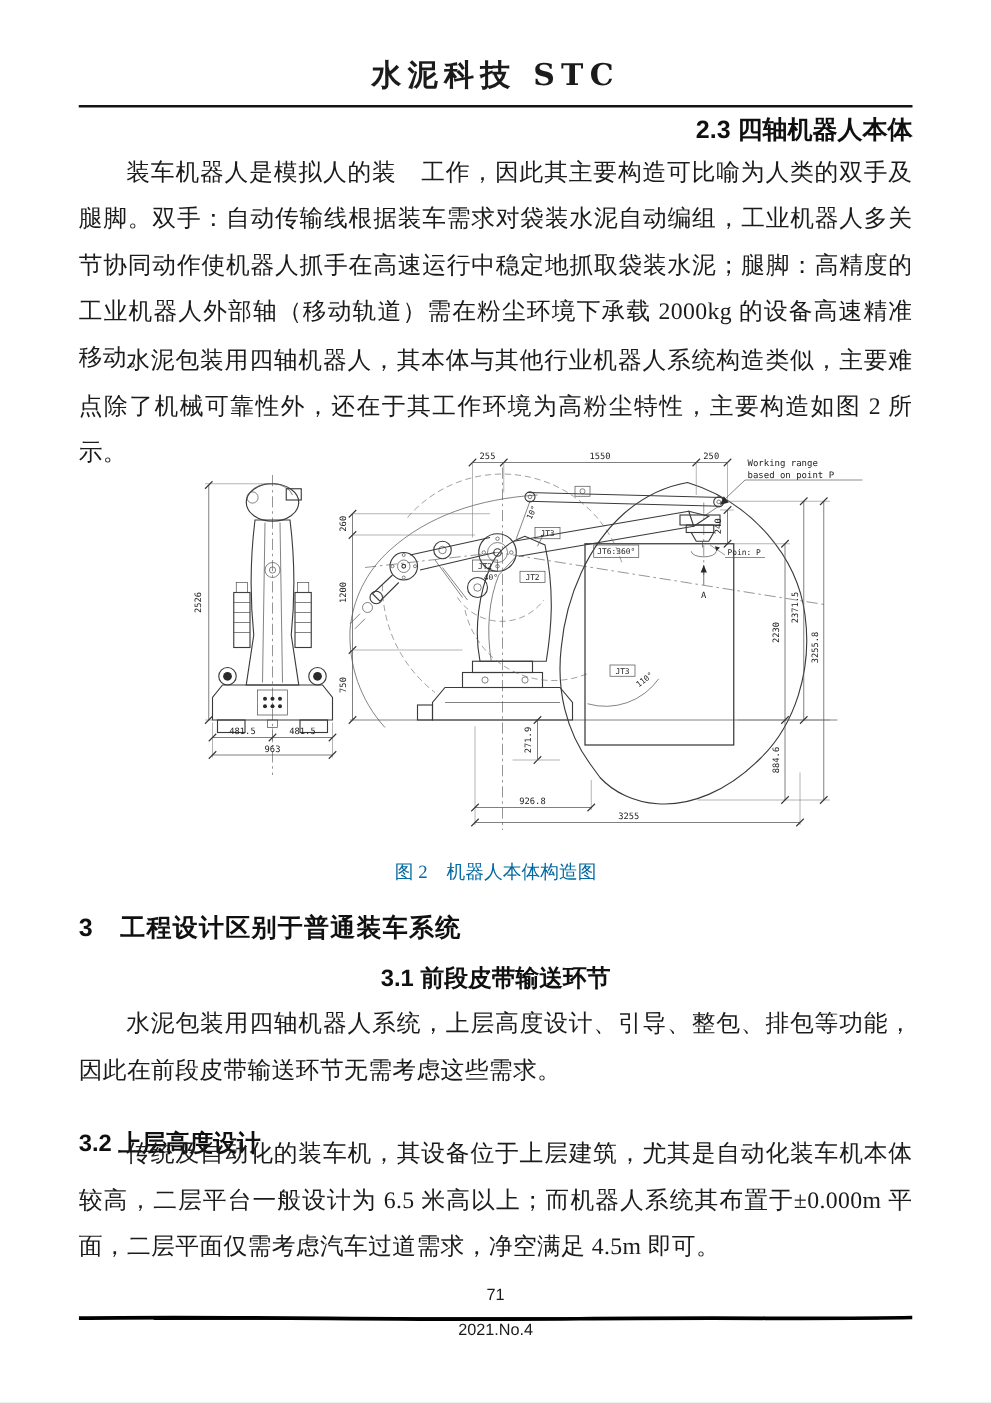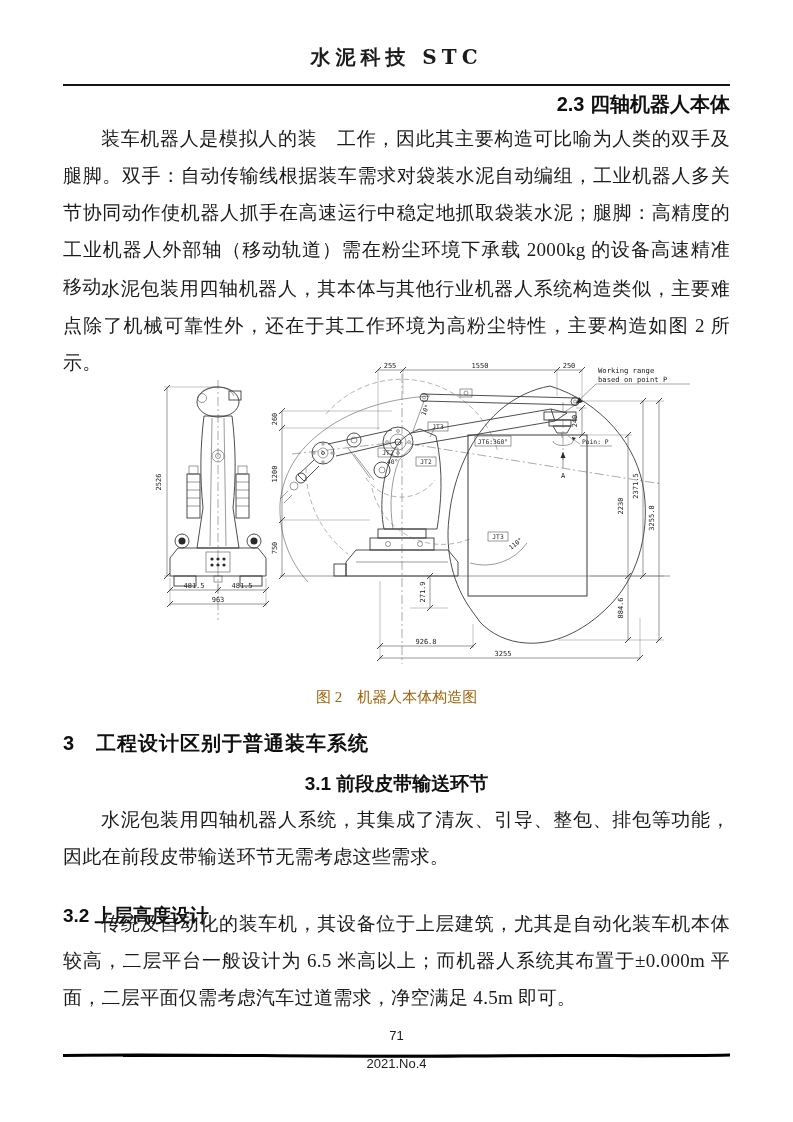--- a/index.html
+++ b/index.html
@@ -1,32 +1,32 @@
 <!DOCTYPE html>
 <html><head>
 <meta charset="utf-8">
 <style>
   html,body{margin:0;padding:0;background:#e8e8e8;}
   .page{position:relative;width:793px;height:1122px;background:#ffffff;margin:0 auto;
         font-family:"Liberation Serif","DejaVu Serif",serif;color:#1b1b1b;overflow:hidden;}
   .abs{position:absolute;}
-  .journal-title{top:44px;left:0;width:793px;text-align:center;font-size:20px;
+  .journal-title{top:44px;left:0;width:793px;text-align:center;font-size:24px;
         font-family:"DejaVu Serif","Liberation Serif",serif;font-weight:bold;letter-spacing:5px;}
   .header-rule{top:84px;left:63px;width:667px;height:2px;background:#141414;}
   .sec-h{left:63px;width:667px;margin:0;font-family:"Liberation Sans","DejaVu Sans",sans-serif;
         font-weight:bold;color:#101010;line-height:1.2;}
   #h23{top:92px;font-size:20px;text-align:right;}
   #h3main{top:731px;font-size:20px;letter-spacing:1px;}
   #h31{top:773px;font-size:19px;text-align:center;}
   #h32{top:877px;font-size:19px;margin-top:28px;}
   .para{left:63px;width:667px;margin:0;font-size:19px;line-height:37px;
         text-align:justify;text-indent:2em;letter-spacing:0.3px;}
   #p1{top:120px;} #p2{top:270px;} #p31{top:801px;} #p32{top:905px;}
   .fig-wrap{top:356px;left:130px;width:650px;height:332px;}
-  .fig-caption{top:688px;left:0;width:793px;text-align:center;font-size:15px;color:#a16207;}
+  .fig-caption{top:688px;left:0;width:793px;text-align:center;font-size:15px;color:#0369a1;}
   .footer-rule{top:1046px;left:63px;width:667px;height:9px;}
   .page-num{top:1028px;left:0;width:793px;text-align:center;font-size:13px;
         font-family:"Liberation Sans","DejaVu Sans",sans-serif;}
   .issue{top:1056px;left:63px;width:667px;text-align:center;font-size:13px;
         font-family:"Liberation Sans","DejaVu Sans",sans-serif;}
   
   .ln{stroke:#3a3a3a;stroke-width:0.9;fill:none;}
   .tn{stroke:#4a4a4a;stroke-width:0.55;fill:none;}
   .dl{stroke:#555;stroke-width:0.6;fill:none;}
   .xl{stroke:#7a7a7a;stroke-width:0.45;fill:none;}
@@ -290,21 +290,21 @@
         <path class="tn" d="M466,28 L446,47"></path>
         <path class="fdk" d="M446,48 L453,46 L449,41 Z"></path>
       </g>
     </svg>
   </div>
 
   <div class="abs fig-caption">图 2　机器人本体构造图</div>
 
   <h2 class="abs sec-h" id="h3main">3　工程设计区别于普通装车系统</h2>
   <h3 class="abs sec-h" id="h31">3.1 前段皮带输送环节</h3>
-  <p class="abs para" id="p31">水泥包装用四轴机器人系统，其集成了清灰、引导、整包、排包等功能，因此在前段皮带输送环节无需考虑这些需求。</p>
+  <p class="abs para" id="p31">水泥包装用四轴机器人系统，上层高度设计、引导、整包、排包等功能，因此在前段皮带输送环节无需考虑这些需求。</p>
   <h3 class="abs sec-h" id="h32">3.2 上层高度设计</h3>
   <p class="abs para" id="p32">传统及自动化的装车机，其设备位于上层建筑，尤其是自动化装车机本体较高，二层平台一般设计为 6.5 米高以上；而机器人系统其布置于±0.000m 平面，二层平面仅需考虑汽车过道需求，净空满足 4.5m 即可。</p>
 
   <div class="abs footer-rule">
     <svg width="667" height="9" viewBox="0 0 667 9">
       <path d="M0,4.5 C120,2.5 260,6.5 400,5 C520,3.8 600,5.5 667,4" stroke="#000" stroke-width="3" fill="none"></path>
       <path d="M60,5 C220,3.5 420,6 640,4.5" stroke="#000" stroke-width="1.8" fill="none"></path>
     </svg>
   </div>
   <div class="abs page-num">71</div>

